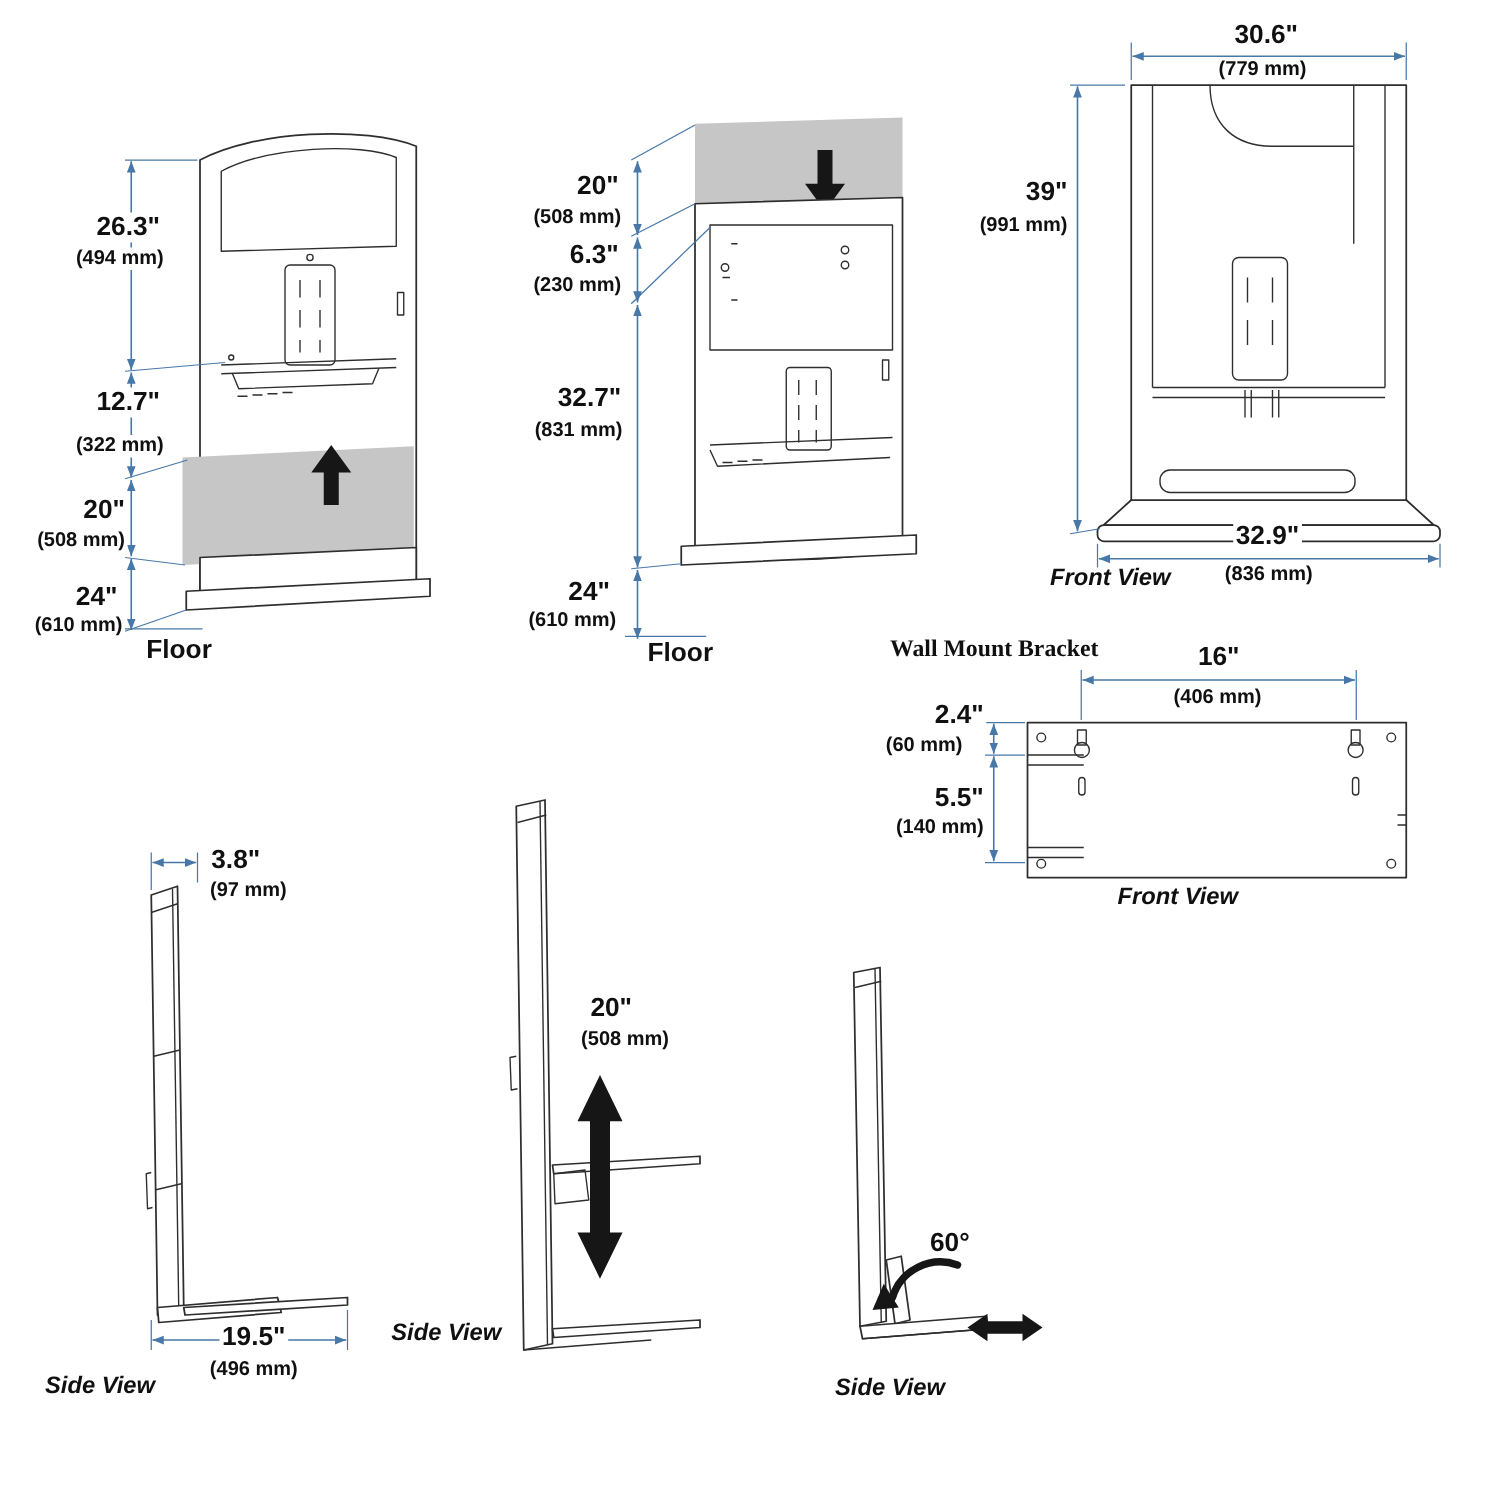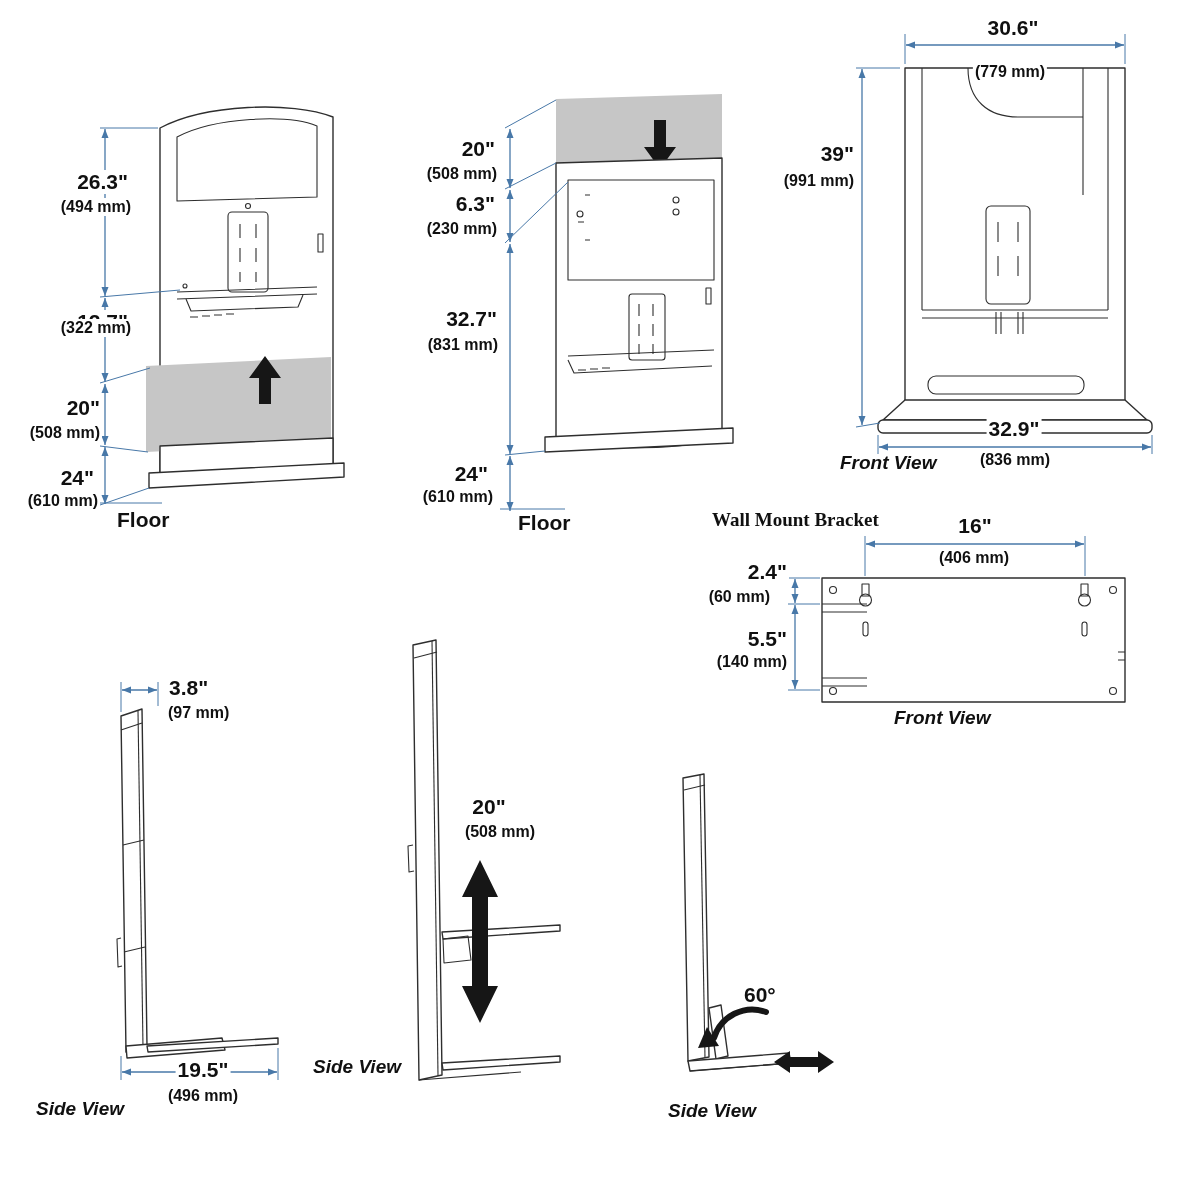--- a/index.html
+++ b/index.html
@@ -171,39 +171,39 @@
     <polygon class="blk" points="698,1048 719,1046 707,1027"></polygon>
     <polygon class="blk" points="774,1062 790,1051 790,1057 818,1057 818,1051 834,1062 818,1073 818,1067 790,1067 790,1073"></polygon>
   </g>
 </svg>
 
 <div>
 
   <div class="lbl in" style="right:1070px;top:170px;">26.3"</div>
   <div class="lbl mm" style="right:1067px;top:198px;">(494 mm)</div>
   <div class="lbl in" style="right:1070px;top:310px;">12.7"</div>
-  <div class="lbl mm" style="right:1067px;top:319px;text-align:right;">(322 mm)</div>
+  <div class="lbl mm" style="right:1067px;top:348px;text-align:right;">(322 mm)</div>
   <div class="lbl in" style="right:1098px;top:396px;">20"</div>
   <div class="lbl mm" style="right:1098px;top:424px;">(508 mm)</div>
   <div class="lbl in" style="right:1104px;top:466px;">24"</div>
   <div class="lbl mm" style="right:1100px;top:492px;">(610 mm)</div>
   <div class="lbl in" style="left:115px;top:508px;">Floor</div>
 
   <div class="lbl in" style="right:703px;top:137px;">20"</div>
   <div class="lbl mm" style="right:701px;top:165px;">(508 mm)</div>
   <div class="lbl in" style="right:703px;top:192px;">6.3"</div>
   <div class="lbl mm" style="right:701px;top:220px;">(230 mm)</div>
   <div class="lbl in" style="right:701px;top:307px;">32.7"</div>
   <div class="lbl mm" style="right:700px;top:336px;">(831 mm)</div>
   <div class="lbl in" style="right:710px;top:462px;">24"</div>
   <div class="lbl mm" style="right:705px;top:488px;">(610 mm)</div>
   <div class="lbl in" style="left:516px;top:511px;">Floor</div>
 
   <div class="lbl in c" style="left:1013px;top:16px;">30.6"</div>
-  <div class="lbl mm c" style="left:1010px;top:47px;margin-top:16px;">(779 mm)</div>
+  <div class="lbl mm c" style="left:1010px;top:47px;">(779 mm)</div>
   <div class="lbl in" style="right:344px;top:142px;">39"</div>
   <div class="lbl mm" style="right:344px;top:172px;">(991 mm)</div>
   <div class="lbl in c" style="left:1014px;top:417px;">32.9"</div>
   <div class="lbl mm c" style="left:1015px;top:451px;">(836 mm)</div>
   <div class="lbl cap" style="left:838px;top:452px;">Front View</div>
 
   <div class="lbl ttl" style="left:710px;top:509px;font-family:Liberation Serif, serif;">Wall Mount Bracket</div>
   <div class="lbl in c" style="left:975px;top:514px;">16"</div>
   <div class="lbl mm c" style="left:974px;top:549px;">(406 mm)</div>
   <div class="lbl in" style="right:411px;top:560px;">2.4"</div>

